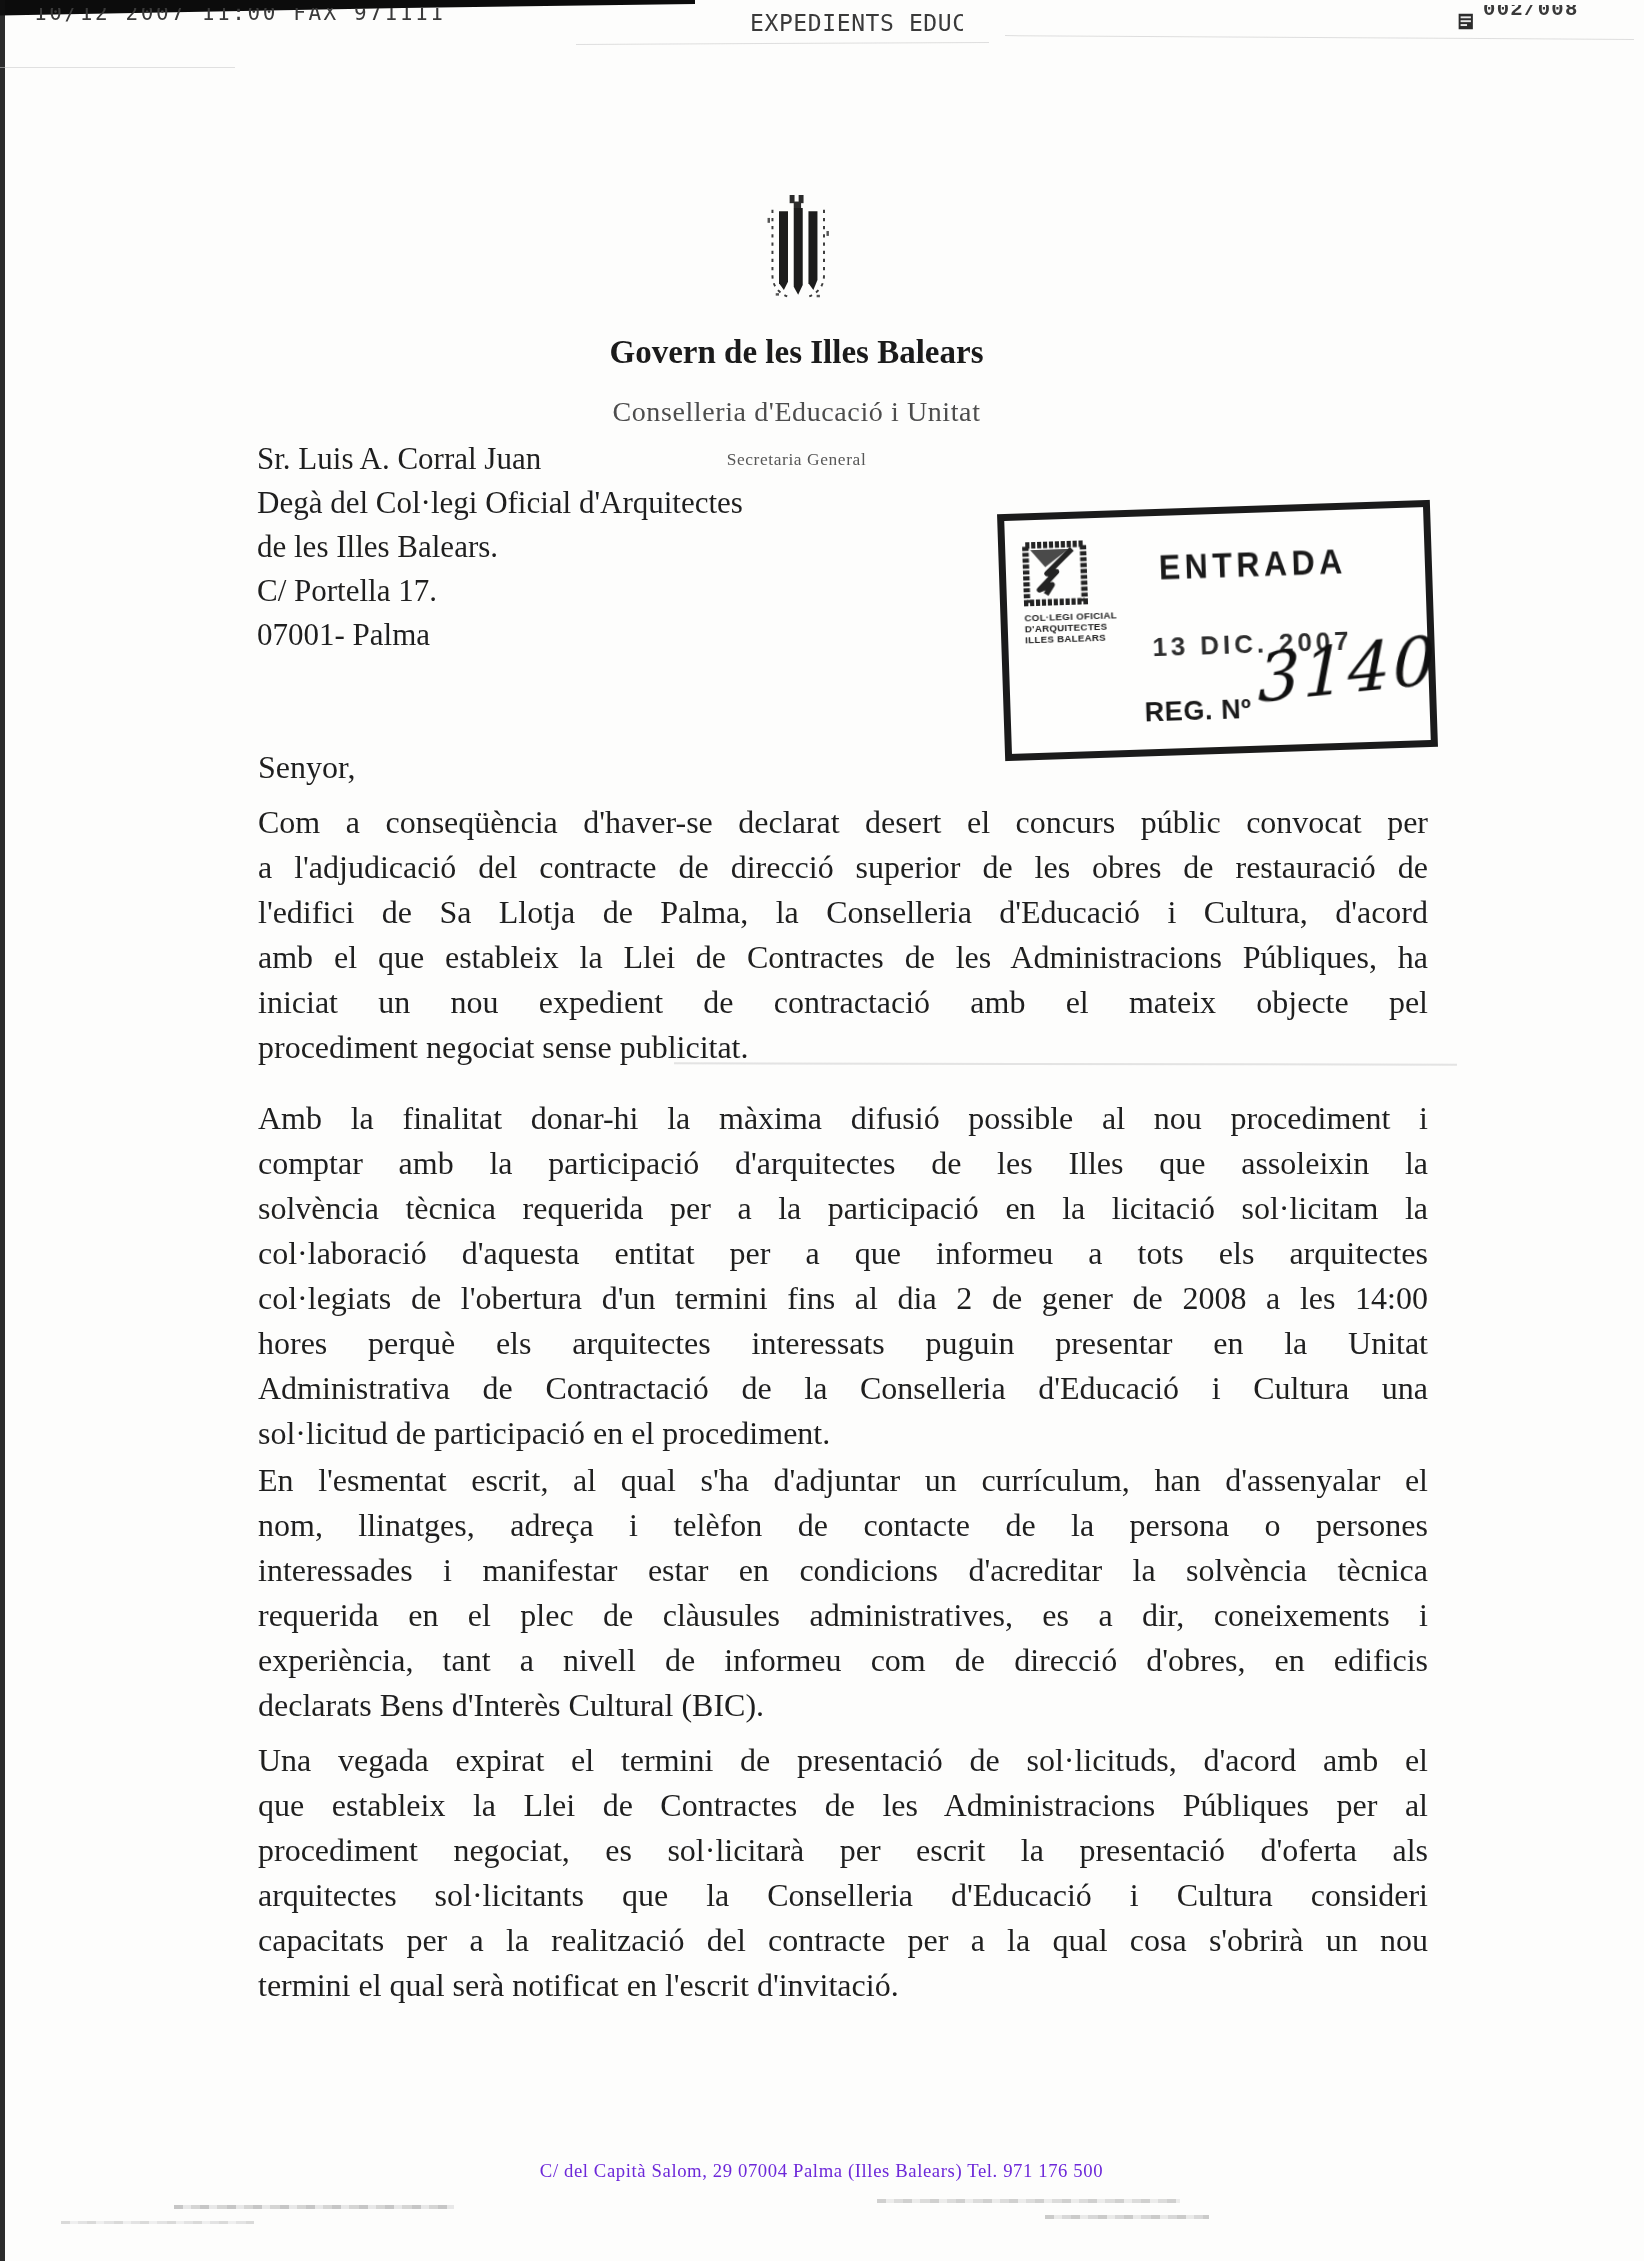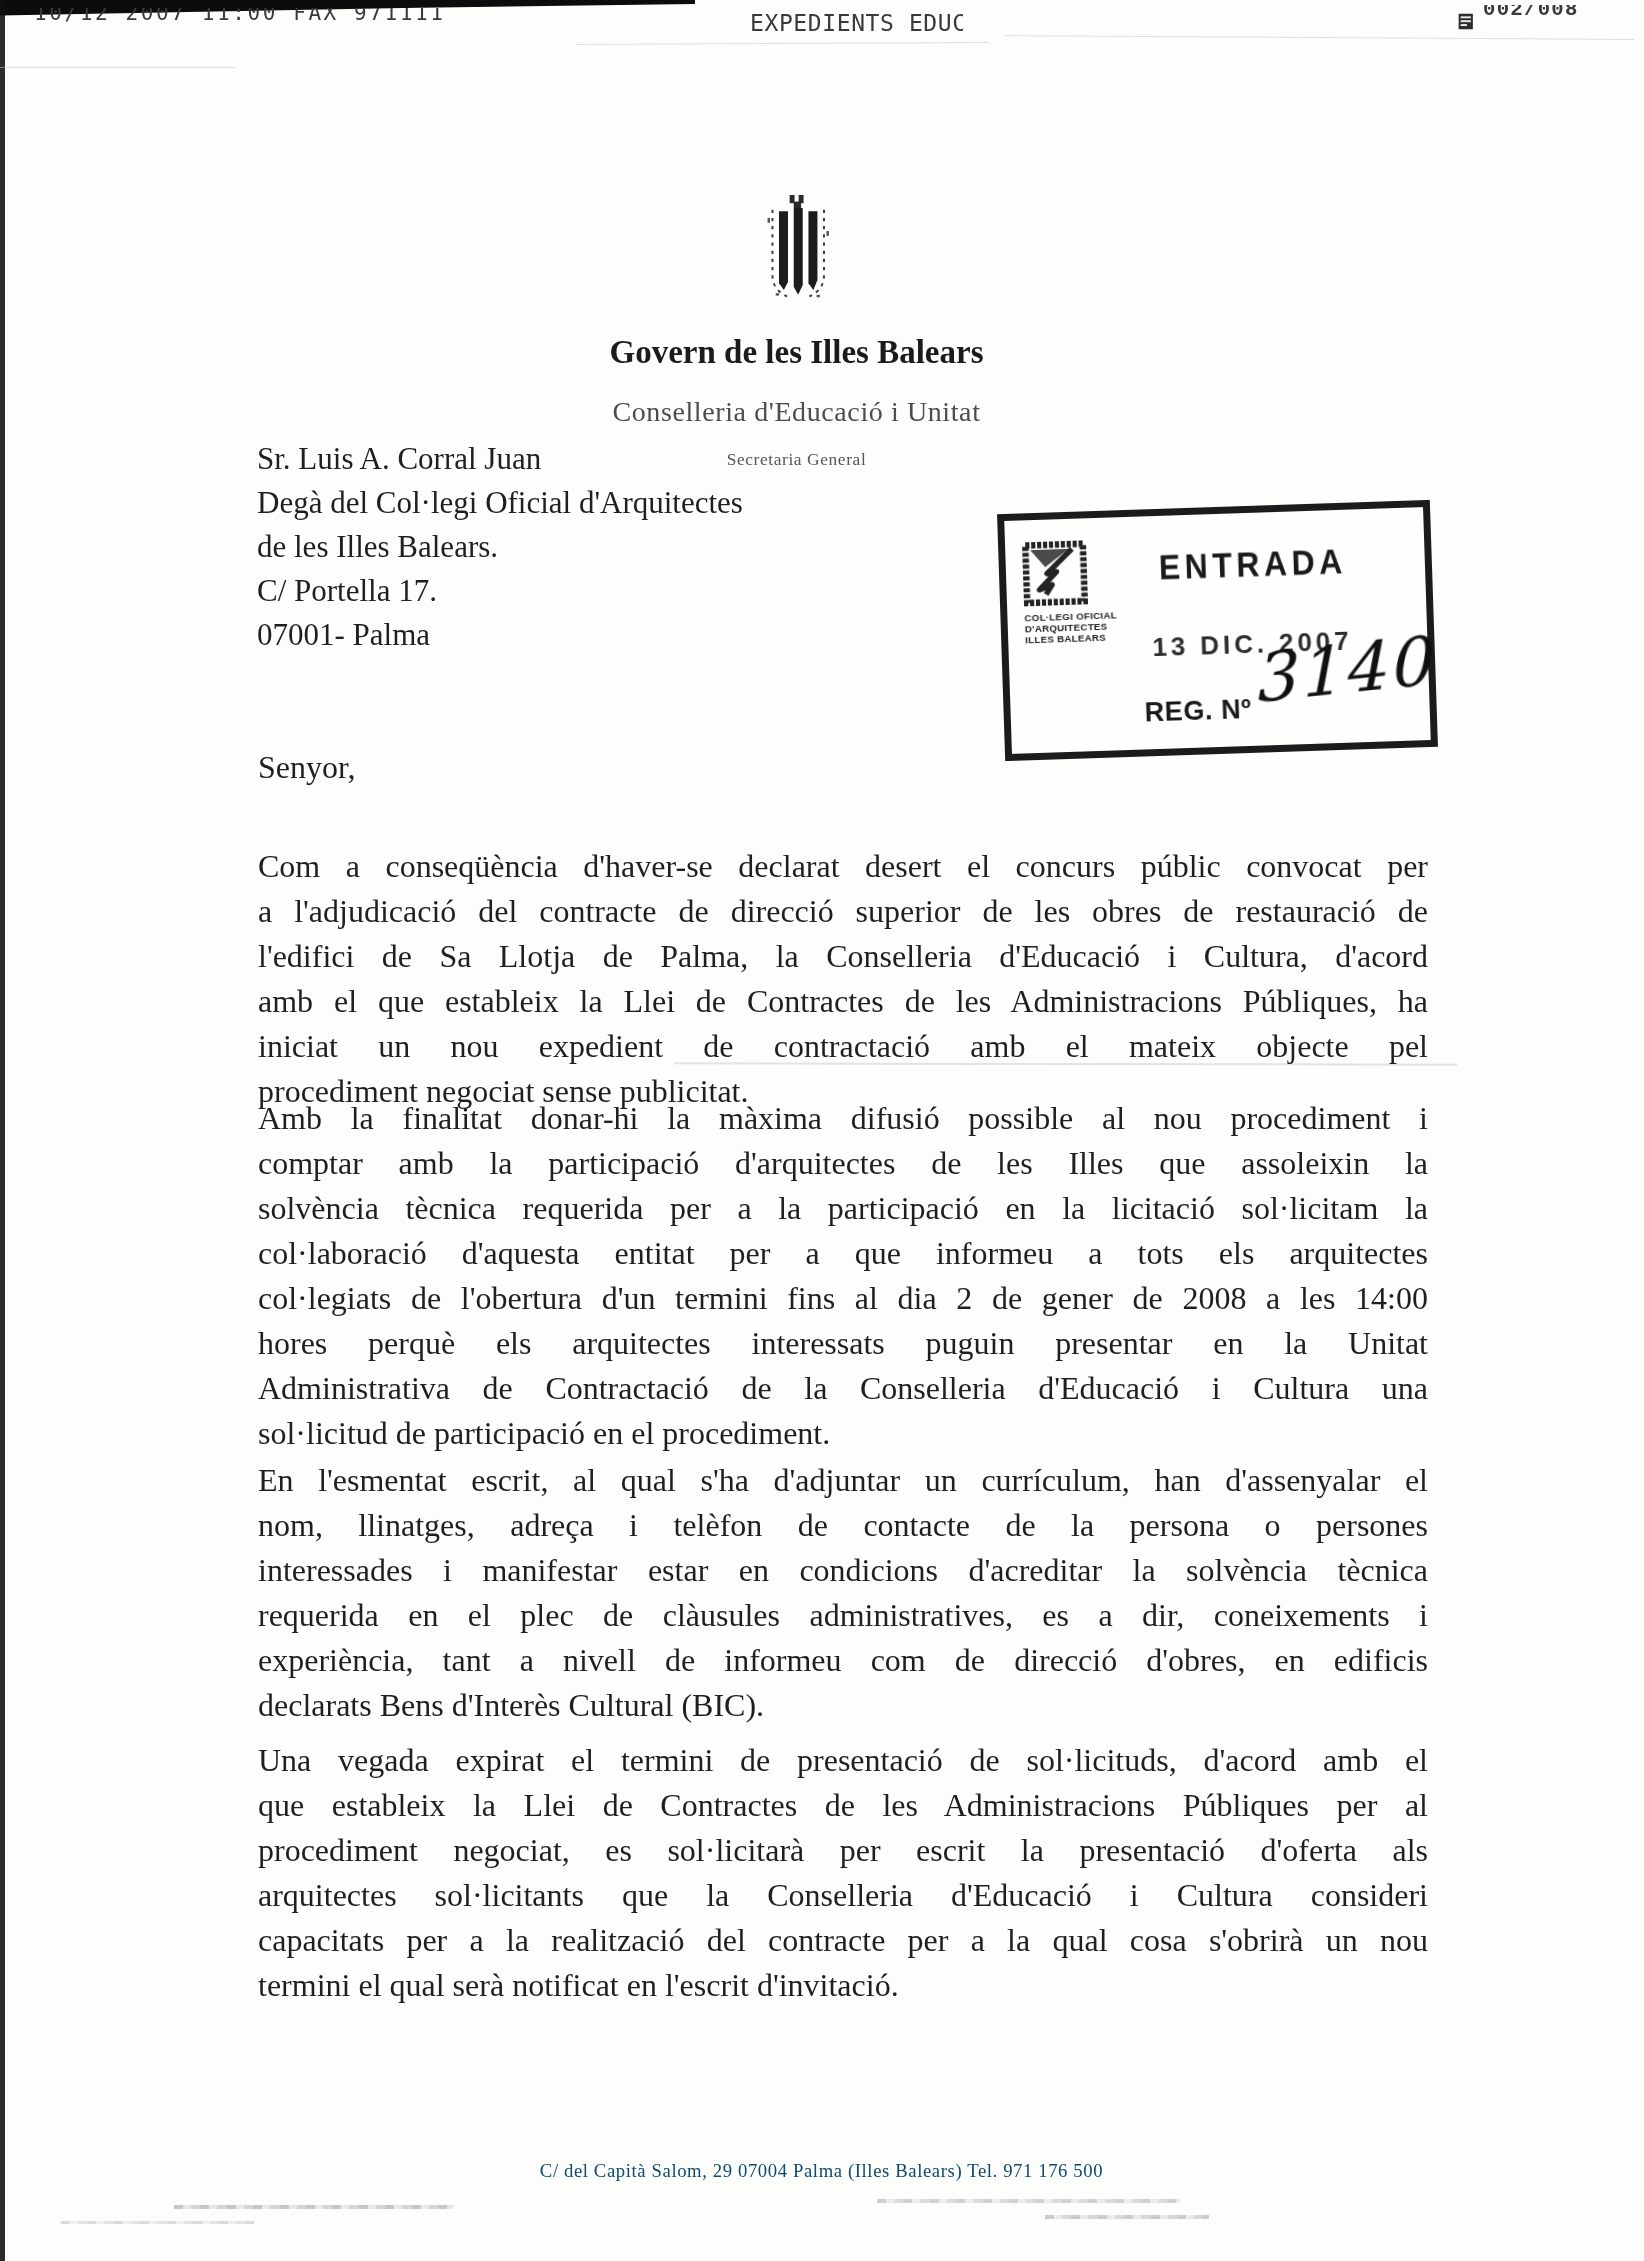--- a/index.html
+++ b/index.html
@@ -66,21 +66,21 @@
   
   .salutation{position:absolute; left:258px; top:717px; font-size:32px; filter:blur(0.2px);margin-top:32px;}
   .para{position:absolute; left:258px; width:1170px; filter:blur(0.2px);}
   .bline{height:45px; line-height:45px; font-size:32px; text-align:justify; overflow:hidden;}
   .bline::after{content:""; display:inline-block; width:100%; height:0; vertical-align:top;}
   .bline.last{text-align:left;}
   .bline.last::after{content:none;}
   
   .footer{
     position:absolute; left:451px; top:2160px; width:741px; text-align:center;
-    font-size:18.7px; color:#0c4a6e; letter-spacing:0.6px; filter:blur(0.6px); white-space:nowrap;
+    font-size:18.7px; color:#6d28d9; letter-spacing:0.6px; filter:blur(0.6px); white-space:nowrap;
   }
 </style>
 </head>
 <body>
 
 <div id="page">
 
   <div class="scan-topbar"></div>
   <div class="scan-leftbar"></div>
   <div class="faint-line" style="left:0;top:67px;width:235px;opacity:.55;"></div>
@@ -158,21 +158,21 @@
         </div>
     </div>
     <div class="stamp-title">ENTRADA</div>
     <div class="stamp-date">13 DIC. 2007</div>
     <div class="stamp-reg">REG. Nº</div>
     <div class="stamp-number">3140</div>
   </div>
 
   <div class="salutation">Senyor,</div>
 
-  <div class="para" style="top:844px;">
+  <div class="para" style="top:800px;">
       <div class="bline">Com a conseqüència d'haver-se declarat desert el concurs públic convocat per</div>
       <div class="bline">a l'adjudicació del contracte de direcció superior de les obres de restauració de</div>
       <div class="bline">l'edifici de Sa Llotja de Palma, la Conselleria d'Educació i Cultura, d'acord</div>
       <div class="bline">amb el que estableix la Llei de Contractes de les Administracions Públiques, ha</div>
       <div class="bline">iniciat un nou expedient de contractació amb el mateix objecte pel</div>
       <div class="bline last">procediment negociat sense publicitat.</div>
     </div>
 
   <div class="para" style="top:1096px;">
       <div class="bline">Amb la finalitat donar-hi la màxima difusió possible al nou procediment i</div>

